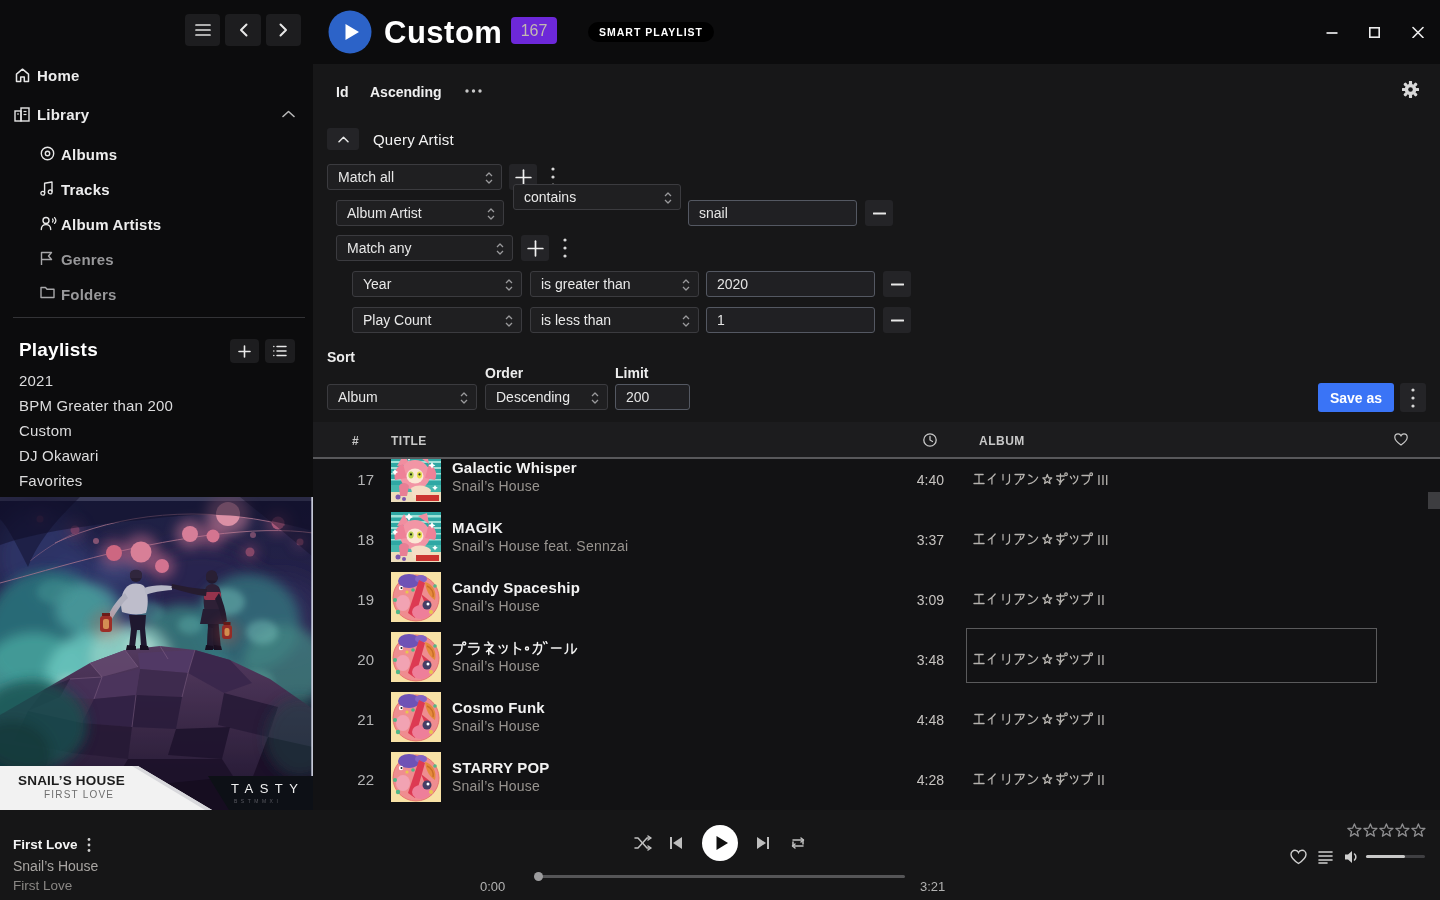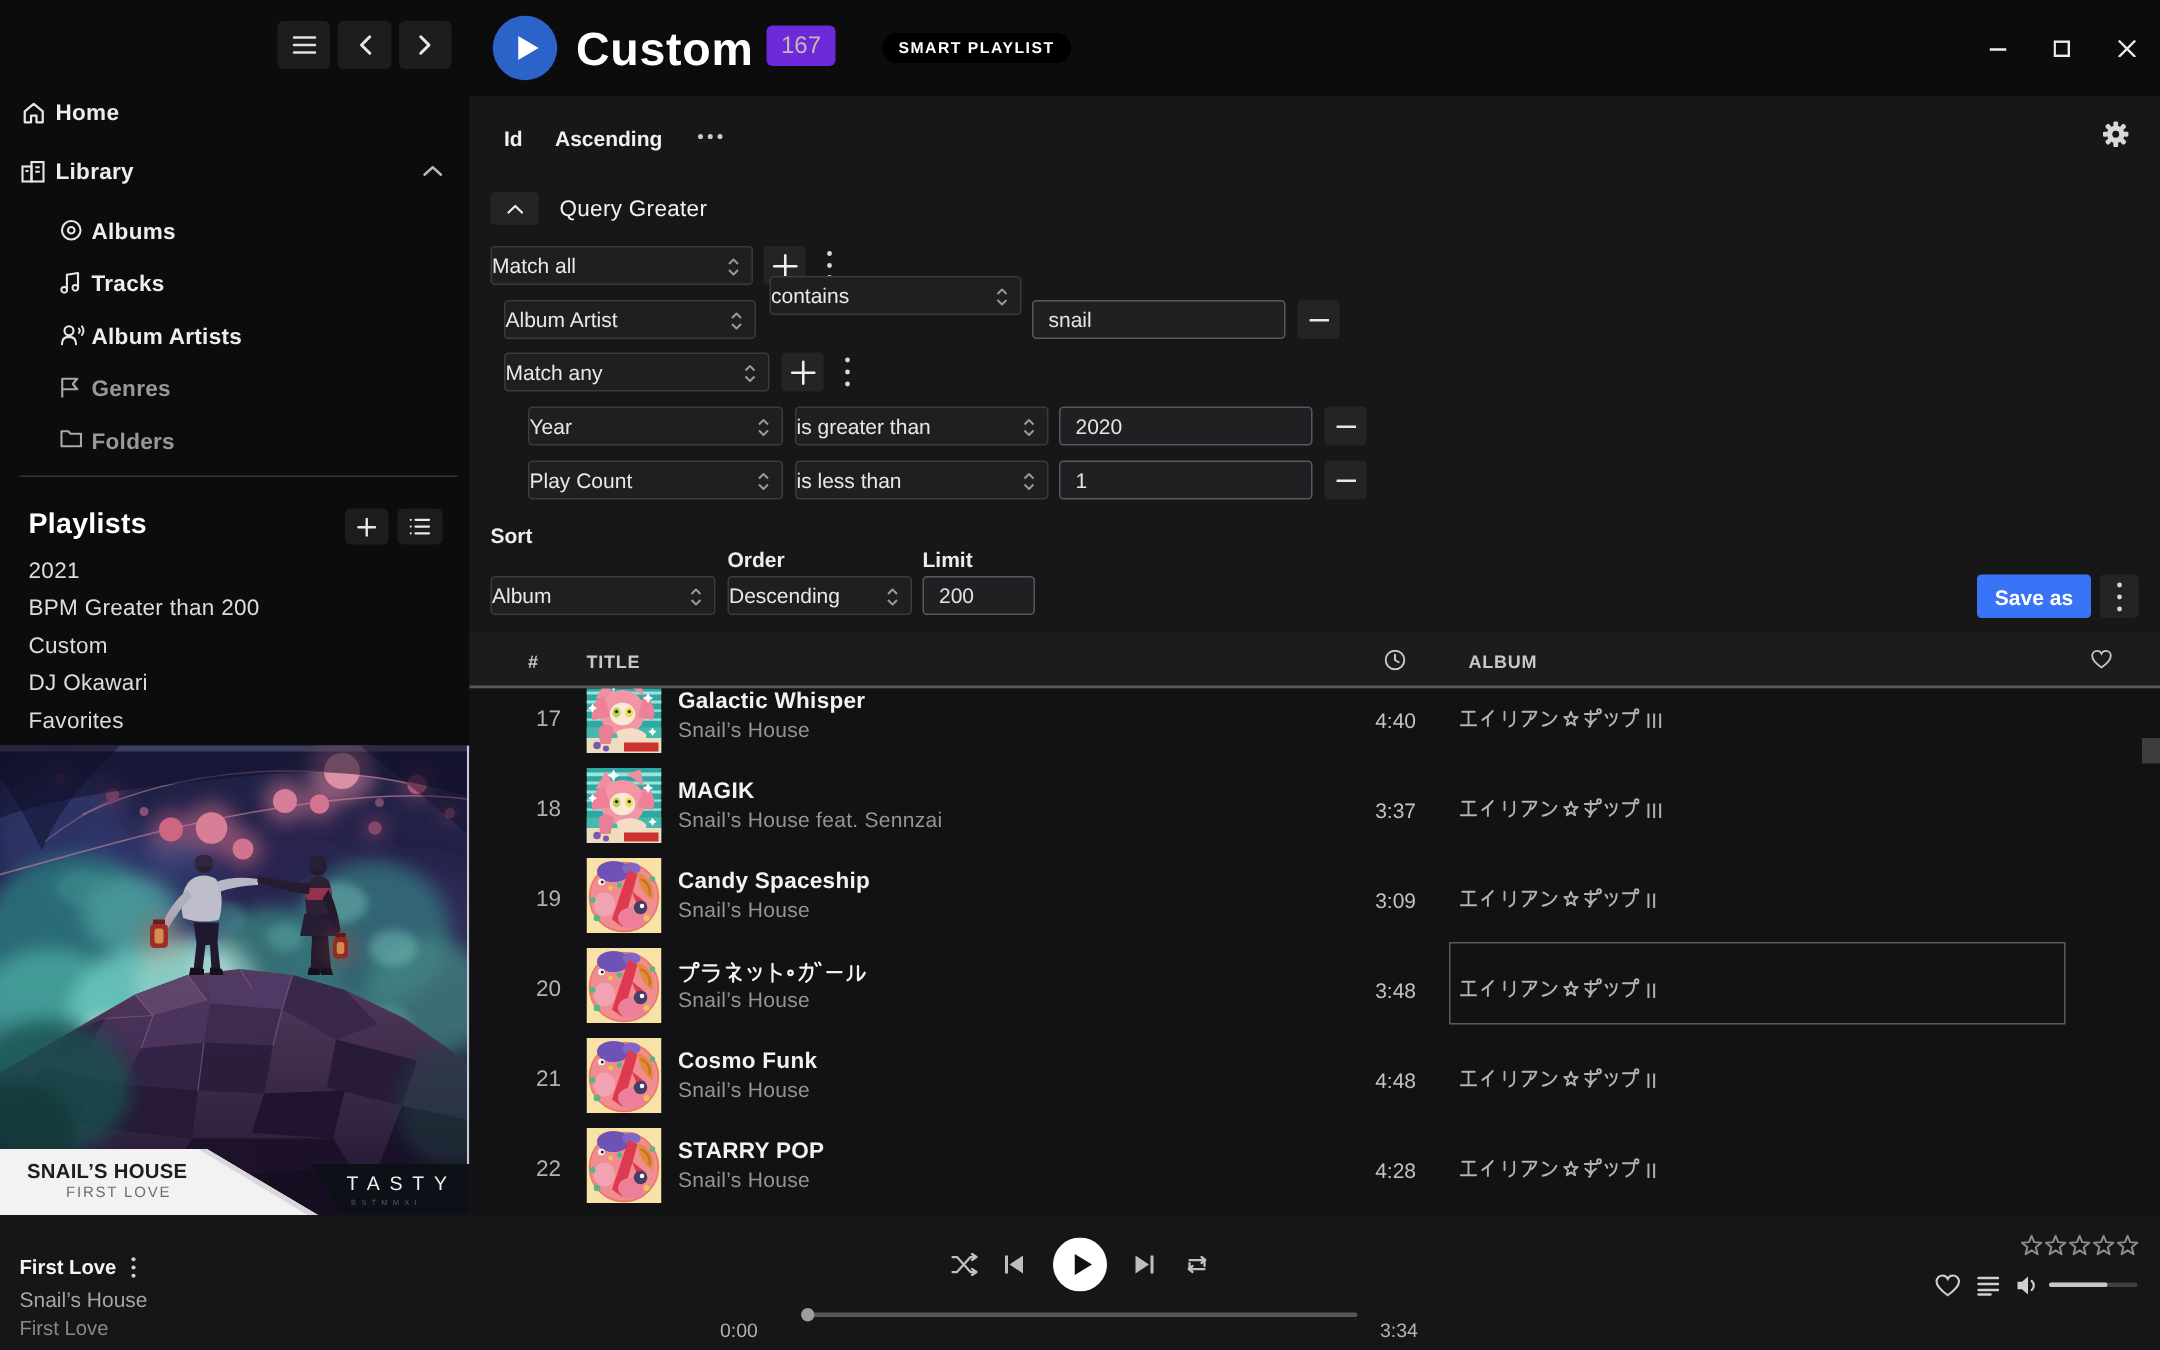--- a/index.html
+++ b/index.html
@@ -11,21 +11,21 @@
 #search{position:absolute;left:13px;top:14px;width:165px;height:32px;background:#151517;border:1px solid #2c2c2f;border-radius:4px;display:flex;align-items:center}
 #search span{color:#7a7a7e;font-size:15.5px;margin-left:9px}
 .navtxt{color:#ededed;font-size:15px;font-weight:700;letter-spacing:.2px}
 .navdim{color:#98989a;font-size:15px;font-weight:700;letter-spacing:.2px}
 .plitem{color:#dcdcdd;font-size:15px;letter-spacing:.2px}
 
 #topstrip{position:absolute;left:313px;top:0;width:1127px;height:64px;background:#0c0c0d}
 #content{position:absolute;left:313px;top:64px;width:1127px;height:746px;background:#171718}
 #thead{position:absolute;left:313px;top:422px;width:1127px;height:37px;background:#1c1c1e;border-bottom:2px solid #58585b}
 #rows{position:absolute;left:313px;top:459px;width:1127px;height:351px;background:#121214;overflow:hidden}
-.sel{position:absolute;height:26px;background:#1f1f21;border:1px solid #3b3b3f;border-radius:3px;color:#e8e8e8;font-size:14px;display:flex;align-items:center;}
+.sel{position:absolute;height:26px;background:#1f1f21;border:1px solid #3b3b3f;border-radius:3px;color:#e8e8e8;font-size:14px;display:flex;align-items:center;padding-left:10px}
 .sel .car{position:absolute;right:8px;top:4px}
 .inp{position:absolute;height:26px;background:#202023;border:1px solid #545862;border-radius:3px;color:#e4e4e4;font-size:14px;display:flex;align-items:center;padding-left:10px}
 .qbtn{position:absolute;height:26px;background:#242427;border-radius:3px;display:flex;align-items:center;justify-content:center}
 .lbl{position:absolute;color:#ededed;font-size:14px;font-weight:700}
 .rownum{position:absolute;width:44px;text-align:right;color:#b2b2b3;font-size:15px}
 .rtitle{position:absolute;left:139px;color:#f2f2f2;font-size:15px;font-weight:700;letter-spacing:.2px;white-space:nowrap}
 .rsub{position:absolute;left:139px;color:#98948f;font-size:14px;letter-spacing:.2px;white-space:nowrap}
 .rdur{position:absolute;width:60px;text-align:right;color:#c6c3c0;font-size:14px}
 .ralb{position:absolute;left:660px;color:#b5b2ae;font-size:14px}
 
@@ -364,21 +364,21 @@
           <rect x="-1.6" y="-8.8" width="3.2" height="3.8" rx="1.2" transform="rotate(315)"></rect>
         </g>
         <circle cx="8.5" cy="8.5" r="2.3" fill="#171718"></circle>
       </svg>
 
   <div class="qbtn" style="left:14px;top:64px;width:32px;height:22px">
         <svg width="11" height="7" viewBox="0 0 11 7">
           <path d="M1 5.7 L5.5 1.3 L10 5.7" fill="none" stroke="#e8e8e8" stroke-width="1.5" stroke-linecap="round" stroke-linejoin="round"></path>
         </svg>
       </div>
-  <div class="abs" style="left:60px;top:67px;color:#f2f2f2;font-size:15px;letter-spacing:.2px">Query Greater</div>
+  <div class="abs" style="left:60px;top:67px;color:#f2f2f2;font-size:15px;letter-spacing:.2px">Query Artist</div>
 
   <div class="sel" style="left:14px;top:100px;width:175px">Match all<svg class="car" width="8" height="18" viewBox="0 0 8 18">
           <path d="M1 7 L4 4 L7 7 M1 11 L4 14 L7 11" fill="none" stroke="#9a9a9c" stroke-width="1.3" stroke-linejoin="round"></path>
         </svg></div>
   <div class="qbtn" style="left:196px;top:100px;width:28px;height:26px">
         <svg width="17" height="17" viewBox="0 0 15 15">
           <g stroke="#f0f0f0" stroke-width="1.5" stroke-linecap="round">
             <line x1="7.5" y1="1" x2="7.5" y2="14"></line>
             <line x1="1" y1="7.5" x2="14" y2="7.5"></line>
           </g>
@@ -713,21 +713,21 @@
           <path d="M4 5 h10 v4"></path>
           <path d="M14 11 h-10 v-4"></path>
           <path d="M12 3 l2.5 2 l-2.5 2"></path>
           <path d="M6 13 l-2.5 -2 l2.5 -2"></path>
         </g>
       </svg>
 
   <div class="abs" style="left:480px;top:69px;width:40px;text-align:left;color:#b2b2b2;font-size:13px">0:00</div>
   <div class="abs" style="left:535px;top:64.5px;width:370px;height:3.5px;background:#555557;border-radius:2px"></div>
   <div class="abs" style="left:534px;top:61.5px;width:9px;height:9px;border-radius:50%;background:#9c9c9e"></div>
-  <div class="abs" style="left:920px;top:69px;color:#b2b2b2;font-size:13px">3:34</div>
+  <div class="abs" style="left:920px;top:69px;color:#b2b2b2;font-size:13px">3:21</div>
 
   <svg class="abs" style="left:1347px;top:13px" width="80" height="15" viewBox="0 0 80 15">
         <use href="#star" x="0" y="0"></use>
         <use href="#star" x="16" y="0"></use>
         <use href="#star" x="32" y="0"></use>
         <use href="#star" x="48" y="0"></use>
         <use href="#star" x="64" y="0"></use>
       </svg>
 
   <svg class="abs" style="left:1290px;top:39px" width="17" height="16" viewBox="0 0 17 16">

